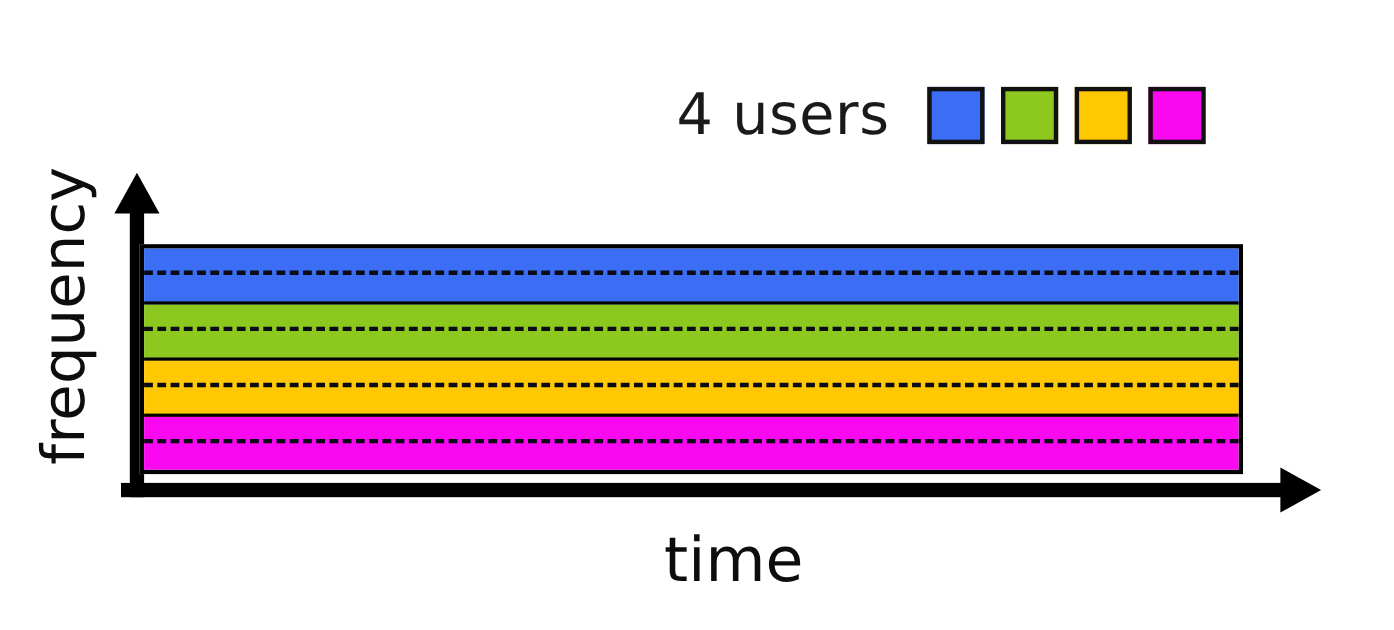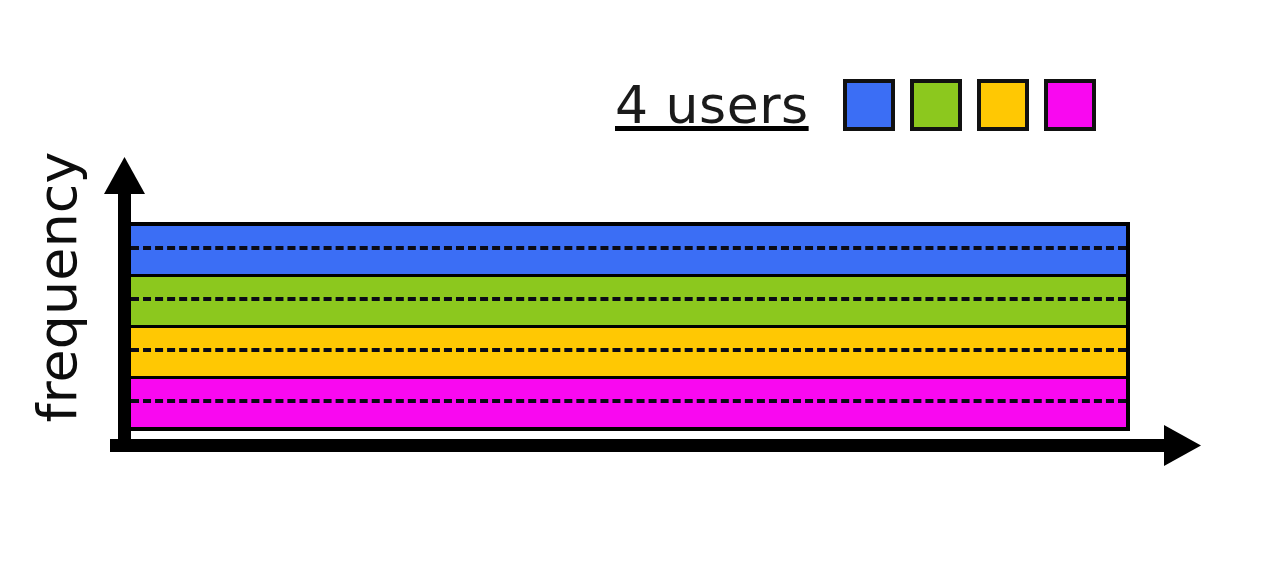--- a/index.html
+++ b/index.html
@@ -18,21 +18,20 @@
 
   
   #legend {
     position: absolute;
     left: 615px;
     top: 70px;
     height: 70px;
     display: flex;
     align-items: center;
     gap: 34px;
-    text-decoration: underline;
   }
   #legend-label {
     font-size: 52px;
     line-height: 1;
     letter-spacing: 0.5px;
     color: #1a1a1a;
     white-space: nowrap;
   }
   #legend-swatches {
     display: flex;
@@ -149,20 +148,21 @@
     </div>
     <div class="band" style="background: rgb(255, 200, 3);">
       <div class="band-dash"></div>
     </div>
     <div class="band" style="background: rgb(249, 8, 240);">
       <div class="band-dash"></div>
     </div>
   </div>
 
   <div id="ylabel">frequency</div>
+  <div id="xlabel">time</div>
 </div>
 
 <div id="legend">
   <div id="legend-label">4 users</div>
   <div id="legend-swatches">
     <div class="swatch" style="background: rgb(59, 110, 245);"></div>
     <div class="swatch" style="background: rgb(140, 200, 30);"></div>
     <div class="swatch" style="background: rgb(255, 200, 3);"></div>
     <div class="swatch" style="background: rgb(249, 8, 240);"></div>
   </div>

